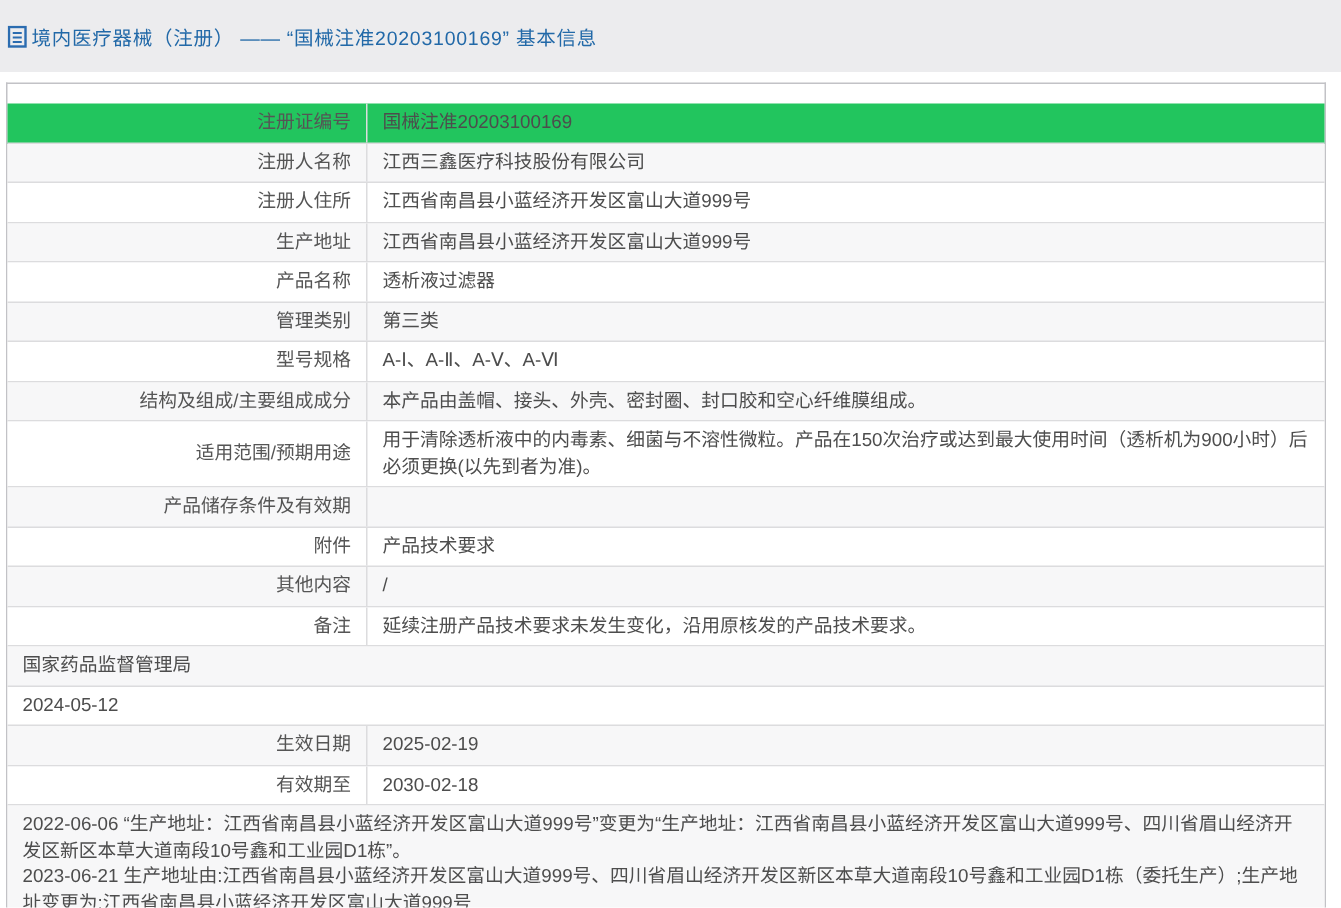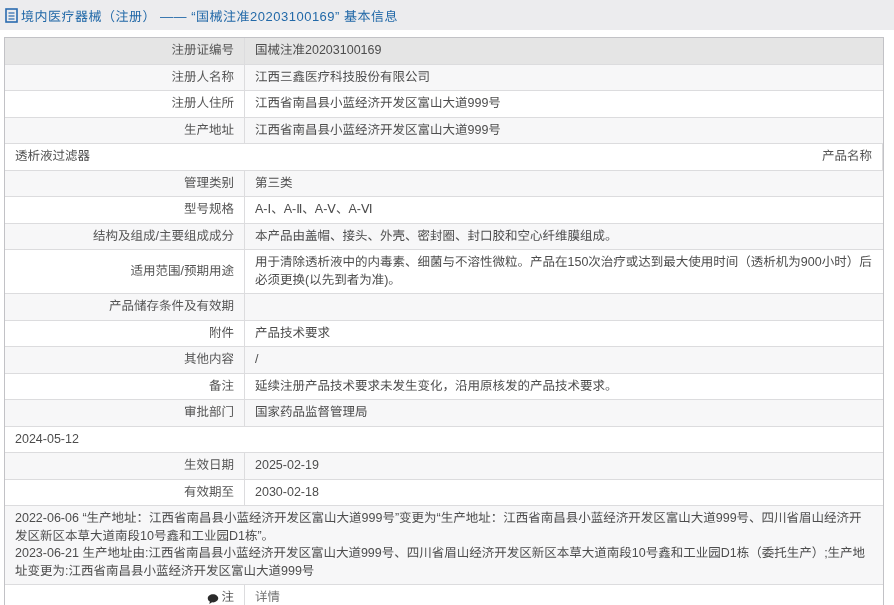--- a/index.html
+++ b/index.html
@@ -5,21 +5,21 @@
   * { margin:0; padding:0; box-sizing:border-box; }
   html,body { width:894px; height:605px; overflow:hidden; }
   body {
     font-family: "Liberation Sans", "DejaVu Sans", sans-serif;
     background:#ffffff;
     font-size:12.5px;
     color:#555;
   }
   
   .header-bar {
-    height:30px;
+    height:48px;
     background:#ececee;
     display:flex;
     align-items:center;
     padding-left:5px;
   }
   .doc-icon { width:13px; height:15px; margin-right:3px; flex:0 0 auto; }
   .header-title {
     color:#2269a8;
     font-size:13px;
     letter-spacing:0.5px;
@@ -33,21 +33,21 @@
     background:#fff;
   }
   .row {
     display:flex;
     min-height:25px;
     border-bottom:1px solid #dcdcde;
     background:#ffffff;
   }
   .row:last-child { border-bottom:none; }
   .row.alt  { background:#f7f7f8; }
-  .row.first{ background:#e5e5e5; }
+  .row.first{ background:#22c55e;margin-top:13px; }
   .cell { padding:4px 10px; line-height:17.5px; }
   .cell.label {
     width:240px;
     flex:0 0 240px;
     text-align:right;
     border-right:1px solid #dcdcde;
     color:#555;
     display:flex;
     justify-content:flex-end;
     align-items:center;
@@ -96,24 +96,24 @@
       </div>
       <div class="cell value"><span class="inner">江西省南昌县小蓝经济开发区富山大道999号</span></div>
     </div>
     <div class="row alt">
       <div class="cell label">
         <span>生产地址</span>
       </div>
       <div class="cell value"><span class="inner">江西省南昌县小蓝经济开发区富山大道999号</span></div>
     </div>
     <div class="row">
-      <div class="cell value"><span class="inner">透析液过滤器</span></div>
       <div class="cell label">
         <span>产品名称</span>
       </div>
+      <div class="cell value"><span class="inner">透析液过滤器</span></div>
     </div>
     <div class="row alt">
       <div class="cell label">
         <span>管理类别</span>
       </div>
       <div class="cell value"><span class="inner">第三类</span></div>
     </div>
     <div class="row">
       <div class="cell label">
         <span>型号规格</span>
@@ -150,23 +150,20 @@
       </div>
       <div class="cell value"><span class="inner">/</span></div>
     </div>
     <div class="row">
       <div class="cell label">
         <span>备注</span>
       </div>
       <div class="cell value"><span class="inner">延续注册产品技术要求未发生变化，沿用原核发的产品技术要求。</span></div>
     </div>
     <div class="row alt">
-      <div class="cell label">
-        <span>审批部门</span>
-      </div>
       <div class="cell value"><span class="inner">国家药品监督管理局</span></div>
     </div>
     <div class="row">
       <div class="cell value"><span class="inner">2024-05-12</span></div>
     </div>
     <div class="row alt">
       <div class="cell label">
         <span>生效日期</span>
       </div>
       <div class="cell value"><span class="inner">2025-02-19</span></div>

